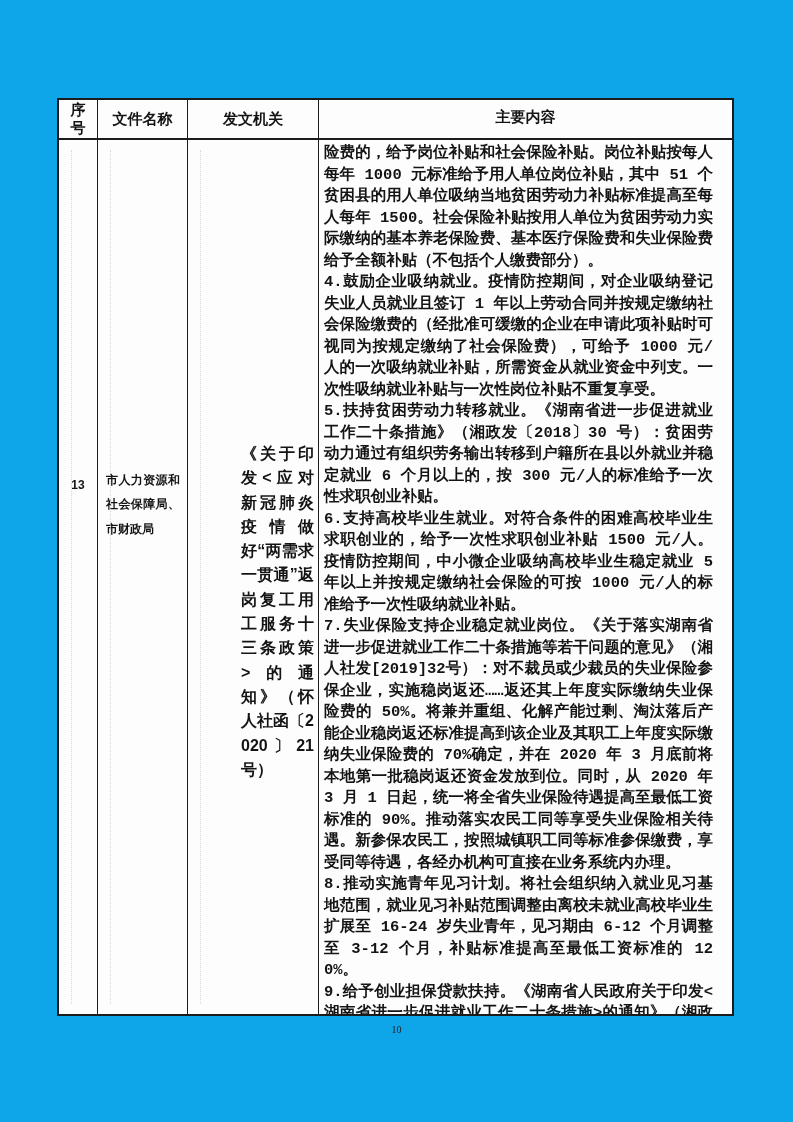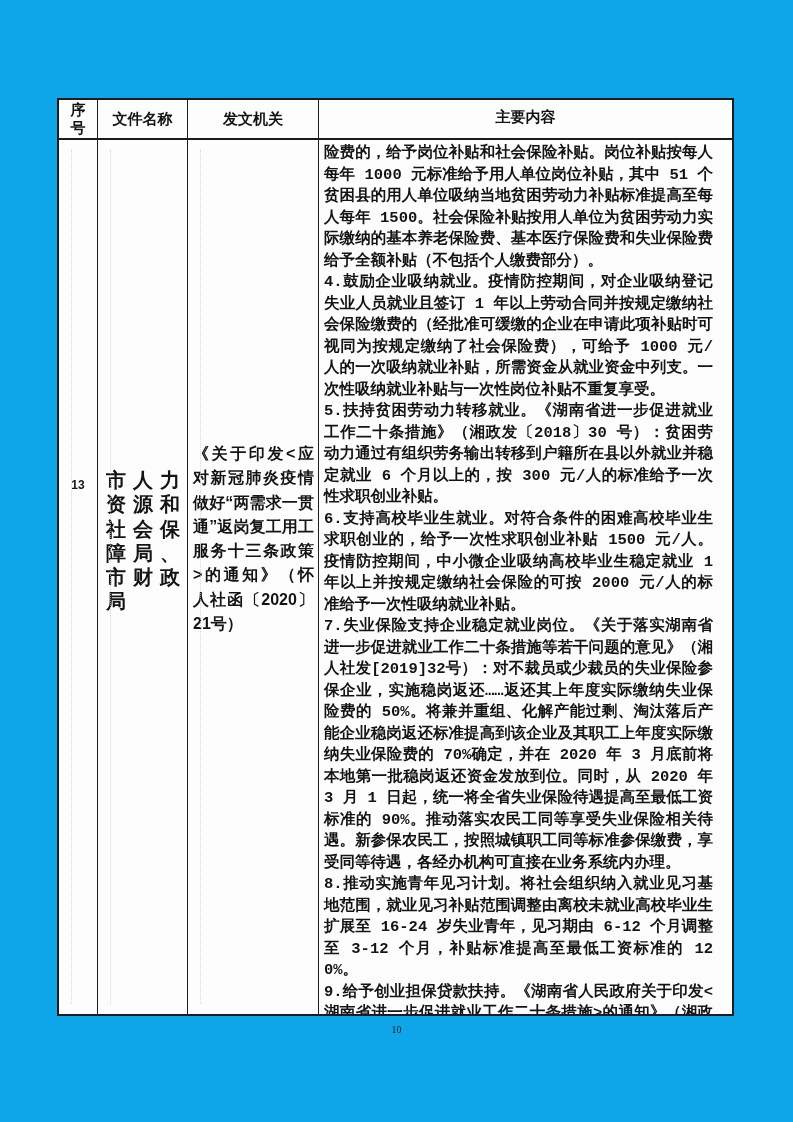--- a/index.html
+++ b/index.html
@@ -66,33 +66,34 @@
     opacity: .7;
   }
   .index-cell .cell-inner {
     padding-top: 333px;
     text-align: center;
     font-size: 12px;
     line-height: 24px;
   }
   .issuer-cell .cell-inner {
     padding: 328px 7px 0 8px;
-    font-size: 20px;
+    font-size: 12px;
     line-height: 24.3px;
     text-align: justify;
     text-align-last: left;
     word-break: break-all;
   }
   .doc-cell .cell-inner {
     padding: 302px 4px 0 5px;
     font-size: 16px;
     line-height: 24.3px;
     text-align: justify;
     text-align-last: left;
     word-break: break-all;
+    margin-left: 48px;
   }
   .content-cell {
     padding: 3px 19px 0 5px;
     font-size: 15.5px;
     line-height: 21.5px;
   }
   .content-cell .content-para {
     margin: 0;
     text-align: justify;
     text-align-last: left;
@@ -141,21 +142,21 @@
 
     <div class="cell bcell doc-cell">
       <span class="scan-dots"></span>
       <div class="cell-inner">《关于印发&lt;应对新冠肺炎疫情做好“两需求一贯通”返岗复工用工服务十三条政策&gt;的通知》（怀人社函〔2020〕21号）</div>
     </div>
 
     <div class="cell bcell last content-cell">
         <p class="content-para">险费的，给予岗位补贴和社会保险补贴。岗位补贴按每人每年 1000 元标准给予用人单位岗位补贴，其中 51 个贫困县的用人单位吸纳当地贫困劳动力补贴标准提高至每人每年 1500。社会保险补贴按用人单位为贫困劳动力实际缴纳的基本养老保险费、基本医疗保险费和失业保险费给予全额补贴（不包括个人缴费部分）。</p>
         <p class="content-para">4.鼓励企业吸纳就业。疫情防控期间，对企业吸纳登记失业人员就业且签订 1 年以上劳动合同并按规定缴纳社会保险缴费的（经批准可缓缴的企业在申请此项补贴时可视同为按规定缴纳了社会保险费），可给予 1000 元/人的一次吸纳就业补贴，所需资金从就业资金中列支。一次性吸纳就业补贴与一次性岗位补贴不重复享受。</p>
         <p class="content-para">5.扶持贫困劳动力转移就业。《湖南省进一步促进就业工作二十条措施》（湘政发〔2018〕30 号）：贫困劳动力通过有组织劳务输出转移到户籍所在县以外就业并稳定就业 6 个月以上的，按 300 元/人的标准给予一次性求职创业补贴。</p>
-        <p class="content-para">6.支持高校毕业生就业。对符合条件的困难高校毕业生求职创业的，给予一次性求职创业补贴 1500 元/人。疫情防控期间，中小微企业吸纳高校毕业生稳定就业 1 年以上并按规定缴纳社会保险的可按 2000 元/人的标准给予一次性吸纳就业补贴。</p>
+        <p class="content-para">6.支持高校毕业生就业。对符合条件的困难高校毕业生求职创业的，给予一次性求职创业补贴 1500 元/人。疫情防控期间，中小微企业吸纳高校毕业生稳定就业 5 年以上并按规定缴纳社会保险的可按 1000 元/人的标准给予一次性吸纳就业补贴。</p>
         <p class="content-para">7.失业保险支持企业稳定就业岗位。《关于落实湖南省进一步促进就业工作二十条措施等若干问题的意见》（湘人社发[2019]32号）：对不裁员或少裁员的失业保险参保企业，实施稳岗返还……返还其上年度实际缴纳失业保险费的 50%。将兼并重组、化解产能过剩、淘汰落后产能企业稳岗返还标准提高到该企业及其职工上年度实际缴纳失业保险费的 70%确定，并在 2020 年 3 月底前将本地第一批稳岗返还资金发放到位。同时，从 2020 年 3 月 1 日起，统一将全省失业保险待遇提高至最低工资标准的 90%。推动落实农民工同等享受失业保险相关待遇。新参保农民工，按照城镇职工同等标准参保缴费，享受同等待遇，各经办机构可直接在业务系统内办理。</p>
         <p class="content-para">8.推动实施青年见习计划。将社会组织纳入就业见习基地范围，就业见习补贴范围调整由离校未就业高校毕业生扩展至 16-24 岁失业青年，见习期由 6-12 个月调整至 3-12 个月，补贴标准提高至最低工资标准的 120%。</p>
         <p class="content-para">9.给予创业担保贷款扶持。《湖南省人民政府关于印发&lt;湖南省进一步促进就业工作二十条措施&gt;的通知》（湘政发〔2018〕30 号）：扩大创业担保贷款对象，农村自主创业的农民可纳入支持范围。符合条件的人员自主创业的，创业担保贷款最高申请额度由 10 万元提高到 15 万元，合伙创业的按合伙创业人数、组织起来共同创业的按组织起来创业人数，每人最高 15 万元额度，最高贷款额度为 75 万元，贫困地区按规定全额贴息 3 年，其他地区按规定全额</p>
       </div>
 
   </div>
 
   <div class="page-number">10</div>
 
 </div>

